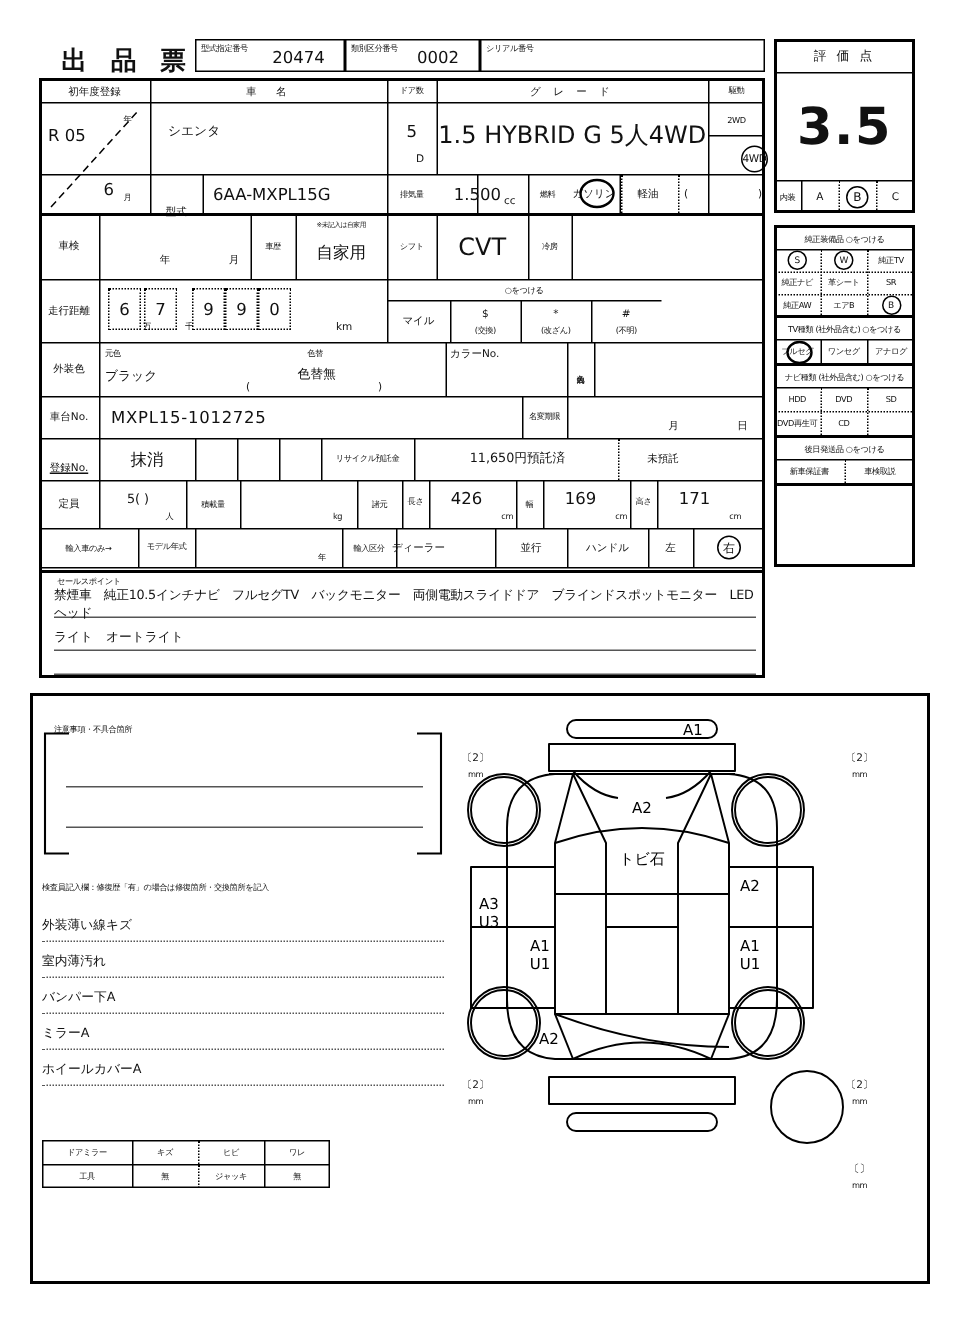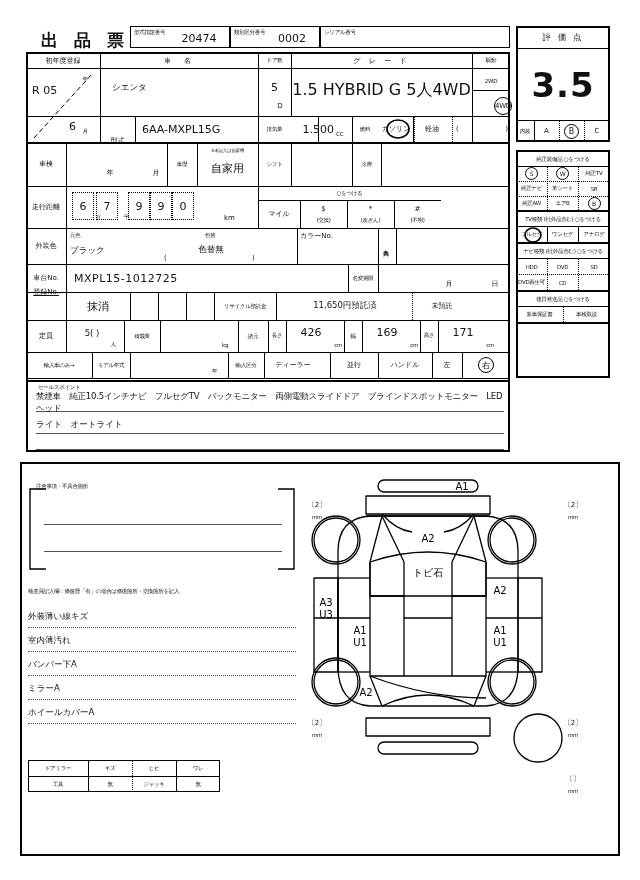--- a/index.html
+++ b/index.html
@@ -192,20 +192,21 @@
   <div class="vline" style="left:352px;top:142px;height:44px;"></div>
   <div class="vline" style="left:381px;top:142px;height:44px;"></div>
 
   <div class="t c sm" style="left:26px;top:142px;width:40px;height:44px;">車検</div>
   <div class="t c sm" style="left:100px;top:166px;width:20px;height:14px;">年</div>
   <div class="t c sm" style="left:146px;top:166px;width:20px;height:14px;">月</div>
   <div class="t c tiny" style="left:167px;top:142px;width:30px;height:44px;">車歴</div>
   <div class="t c tiny" style="left:197px;top:145px;width:61px;height:10px;font-size:4.5px;">※未記入は自家用</div>
   <div class="t c lg" style="left:197px;top:158px;width:61px;height:20px;">自家用</div>
   <div class="t c tiny" style="left:258px;top:142px;width:33px;height:44px;">シフト</div>
+  <div class="t c xl" style="left:291px;top:142px;width:61px;height:44px;">CVT</div>
   <div class="t c tiny" style="left:352px;top:142px;width:29px;height:44px;">冷房</div>
 
   <div class="hline" style="left:26px;top:228px;width:484px;"></div>
   <div class="vline" style="left:66px;top:186px;height:42px;"></div>
   <div class="t c sm" style="left:26px;top:186px;width:40px;height:42px;">走行距離</div>
 
   <div class="dotbox lg" style="left:72px;top:192px;width:22px;height:28px;">6</div>
   <div class="dotbox lg" style="left:96px;top:192px;width:22px;height:28px;">7</div>
   <div class="t c tiny" style="left:92px;top:212px;width:12px;height:10px;">万</div>
   <div class="dotbox lg" style="left:128px;top:192px;width:22px;height:28px;">9</div>
@@ -255,21 +256,21 @@
   <div class="t c sm" style="left:440px;top:278px;width:18px;height:12px;">月</div>
   <div class="t c sm" style="left:486px;top:278px;width:18px;height:12px;">日</div>
 
   <div class="hline" style="left:26px;top:320px;width:484px;"></div>
   <div class="vline" style="left:66px;top:292px;height:28px;"></div>
   <div class="vline" style="left:130px;top:292px;height:28px;"></div>
   <div class="vline" style="left:158px;top:292px;height:28px;"></div>
   <div class="vline" style="left:186px;top:292px;height:28px;"></div>
   <div class="vline" style="left:214px;top:292px;height:28px;"></div>
   <div class="vline" style="left:276px;top:292px;height:28px;"></div>
-  <div class="t c sm" style="left:26px;top:278px;width:40px;height:28px;text-decoration:underline;">登録No.</div>
+  <div class="t c sm" style="left:26px;top:298px;width:40px;height:28px;text-decoration:underline;">登録No.</div>
   <div class="t c lg" style="left:68px;top:294px;width:60px;height:24px;">抹消</div>
   <div class="t c tiny" style="left:216px;top:294px;width:58px;height:24px;line-height:1.2;">リサイクル預託金</div>
   <div class="t c md" style="left:280px;top:296px;width:130px;height:20px;">11,650円預託済</div>
   <div class="dvline" style="left:412px;top:292px;height:28px;"></div>
   <div class="t c sm" style="left:412px;top:294px;width:60px;height:24px;">未預託</div>
 
   <div class="hline" style="left:26px;top:352px;width:484px;"></div>
   <div class="vline" style="left:66px;top:320px;height:32px;"></div>
   <div class="vline" style="left:124px;top:320px;height:32px;"></div>
   <div class="vline" style="left:160px;top:320px;height:32px;"></div>
@@ -306,21 +307,21 @@
   <div class="vline" style="left:330px;top:352px;height:26px;"></div>
   <div class="vline" style="left:378px;top:352px;height:26px;"></div>
   <div class="vline" style="left:432px;top:352px;height:26px;"></div>
   <div class="vline" style="left:462px;top:352px;height:26px;"></div>
 
   <div class="t c tiny" style="left:26px;top:352px;width:66px;height:26px;">輸入車のみ→</div>
   <div class="t c tiny" style="left:92px;top:352px;width:38px;height:26px;line-height:1.2;">モデル年式</div>
   <div class="t c md" style="left:130px;top:354px;width:80px;height:20px;"></div>
   <div class="t l tiny" style="left:212px;top:366px;width:14px;height:10px;">年</div>
   <div class="t c tiny" style="left:228px;top:352px;width:36px;height:26px;">輸入区分</div>
-  <div class="t c sm" style="left:260px;top:352px;width:66px;height:26px;">ディーラー</div>
+  <div class="t c sm" style="left:246px;top:352px;width:66px;height:26px;">ディーラー</div>
   <div class="t c sm" style="left:330px;top:352px;width:48px;height:26px;">並行</div>
   <div class="t c sm" style="left:378px;top:352px;width:54px;height:26px;">ハンドル</div>
   <div class="t c sm" style="left:432px;top:352px;width:30px;height:26px;">左</div>
   <div class="t c sm" style="left:462px;top:352px;width:48px;height:26px;">
     <span class="circ" style="width:14px;height:14px;font-size:8px;">右</span>
   </div>
 
   <div class="hline" style="left:26px;top:380px;width:484px;border-top-width:2px;"></div>
   <div class="t l tiny" style="left:38px;top:382px;width:120px;height:11px;">セールスポイント</div>
   <div class="t l md ul" style="left:36px;top:394px;width:468px;height:18px;letter-spacing:-0.2px;">禁煙車　純正10.5インチナビ　フルセグTV　バックモニター　両側電動スライドドア　ブラインドスポットモニター　LEDヘッド</div>

